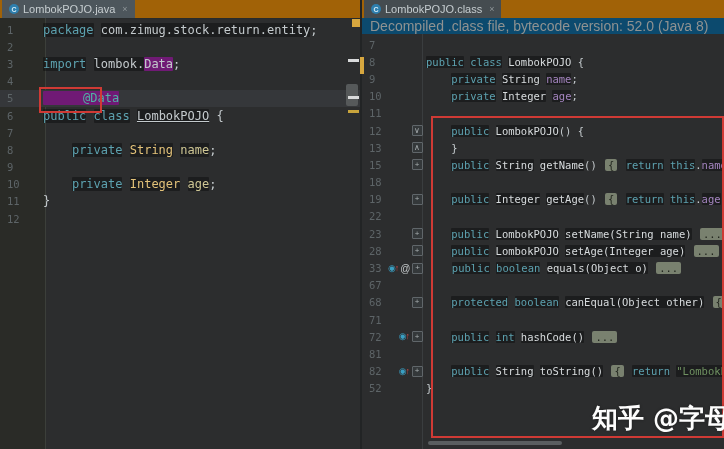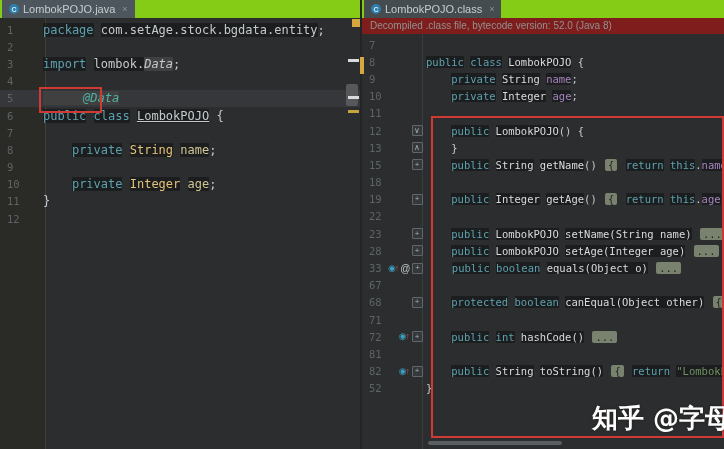--- a/index.html
+++ b/index.html
@@ -1,38 +1,38 @@
 <!DOCTYPE html>
 <html><head>
 <meta charset="utf-8">
 <style>
   html,body{margin:0;padding:0;}
   body{width:724px;height:449px;position:relative;overflow:hidden;background:#2c2d2e;
        font-family:"Liberation Sans",sans-serif;-webkit-font-smoothing:antialiased;}
   
-  .tabbar{position:absolute;top:0;height:18px;background:#84cc16;border-bottom:1px solid #282b2c;display:flex;align-items:stretch;}
+  .tabbar{position:absolute;top:0;height:18px;background:#a16207;border-bottom:1px solid #282b2c;display:flex;align-items:stretch;}
   #tabbar-left{left:0;width:360px;}
   #tabbar-right{left:362px;width:362px;}
   .tab{display:flex;align-items:center;gap:4px;padding:0 7px;margin-left:2px;
        font-size:11px;color:#c6cdd0;background:#4d565c;height:18px;}
   #tabbar-right .tab{background:#454c50;}
   .cicon{width:10px;height:10px;border-radius:50%;background:#2e7fae;color:#d6ecf7;
          font-size:7px;font-weight:bold;display:flex;align-items:center;justify-content:center;}
   .closex{color:#8d9497;font-size:9px;margin-left:3px;}
   
   .pane{position:absolute;top:18px;bottom:0;overflow:hidden;}
   #pane-left{left:0;width:360px;}
   #pane-right{left:362px;width:362px;}
   #divider{position:absolute;left:360px;top:0;width:2px;height:449px;background:#222425;}
   .gutterbg{position:absolute;top:0;bottom:0;left:0;}
   #pane-left .gutterbg{width:45px;background:#2a2b27;border-right:1px solid #3c3f3a;}
   #pane-right .gutterbg{width:60px;background:#2c2d2e;border-right:1px solid #3a3d3f;}
   
-  #notif{position:absolute;left:0;top:0;width:100%;height:16px;background:#7f1d1d;
-         color:#8f9291;font-size:10px;line-height:16px;padding-left:8px;box-sizing:border-box;
+  #notif{position:absolute;left:0;top:0;width:100%;height:16px;background:#0c4a6e;
+         color:#8f9291;font-size:14px;line-height:16px;padding-left:8px;box-sizing:border-box;
          white-space:nowrap;overflow:hidden;}
   
   .lines{position:absolute;left:0;right:0;}
   #lines-left{top:3px;}
   #lines-right{top:18px;}
   .row{height:17.2px;display:flex;align-items:center;white-space:pre;}
   .row.current{background:#35373a;}
   .lnum{flex:0 0 auto;color:#5d6467;font-size:10.5px;font-family:"DejaVu Sans Mono","Liberation Mono",monospace;}
   #pane-left .lnum{width:38px;padding-left:7px;box-sizing:border-box;text-align:left;}
   #pane-right .lnum{width:26px;padding-left:7px;box-sizing:border-box;text-align:left;}
@@ -45,21 +45,21 @@
   .fbox{width:9px;height:9px;border:1px solid #60666a;background:#34383a;color:#a8aeb0;
         font-size:8px;line-height:8px;display:flex;align-items:center;justify-content:center;border-radius:1px;}
   .ct{font-family:"DejaVu Sans Mono","Liberation Mono",monospace;white-space:pre;}
   #pane-left .ct{font-size:12px;padding-left:5px;}
   #pane-right .ct{font-size:10.5px;padding-left:2px;}
   .tk{background:rgba(9,11,11,.45);border-radius:1px;}
   .tk.sp{background:none;}
   .kw{color:#5da2b0;} .ty{color:#e3c279;} .id2{color:#cec694;}
   .wh{color:#d8dcde;} .fld{color:#a585c0;} .ann{color:#4fb3a4;padding-left:40px;}
   .pl{color:#c4cacd;} .sp{color:#c4cacd;} .str{color:#6f9161;}
-  .sel{background:#404040;font-style:italic;}
+  .sel{background:#701a75;}
   .u{text-decoration:underline;}
   .tk.fold{background:#79816f;color:#23271f;padding:0 3px;margin:0 2px;border-radius:2px;}
   
   .redbox{position:absolute;border:2px solid #cf3a35;pointer-events:none;}
   #redbox-left{left:39px;top:87px;width:59px;height:22px;}
   #redbox-right{left:431px;top:116px;width:289px;height:318px;}
   
   #stripe{position:absolute;left:344px;top:18px;width:16px;bottom:0;}
   .smark{position:absolute;}
   #vthumb{position:absolute;left:2px;top:66px;width:12px;height:22px;background:#56595a;border-radius:2px;}
@@ -82,21 +82,21 @@
   <div class="tab">
     <span class="cicon">C</span>
     <span>LombokPOJO.class</span>
     <span class="closex">×</span>
   </div>
 </div>
 
 <div class="pane" id="pane-left">
   <div class="gutterbg"></div>
   <div class="lines" id="lines-left">
-      <div class="row"><span class="lnum">1</span><span class="ct"><span class="tk kw">package</span><span class="tk sp"> </span><span class="tk pl">com.setAge.stock.bgdata.entity</span><span class="tk sp">;</span></span></div>
+      <div class="row"><span class="lnum">1</span><span class="ct"><span class="tk kw">package</span><span class="tk sp"> </span><span class="tk pl">com.zimug.stock.return.entity</span><span class="tk sp">;</span></span></div>
       <div class="row"><span class="lnum">2</span><span class="ct"></span></div>
       <div class="row"><span class="lnum">3</span><span class="ct"><span class="tk kw">import</span><span class="tk sp"> </span><span class="tk pl">lombok.</span><span class="tk pl sel">Data</span><span class="tk sp">;</span></span></div>
       <div class="row"><span class="lnum">4</span><span class="ct"></span></div>
       <div class="row current"><span class="lnum">5</span><span class="ct"><span class="tk ann sel">@Data</span></span></div>
       <div class="row"><span class="lnum">6</span><span class="ct"><span class="tk kw">public</span><span class="tk sp"> </span><span class="tk kw">class</span><span class="tk sp"> </span><span class="tk pl u">LombokPOJO</span><span class="tk sp"> {</span></span></div>
       <div class="row"><span class="lnum">7</span><span class="ct"></span></div>
       <div class="row"><span class="lnum">8</span><span class="ct"><span class="tk sp">    </span><span class="tk kw">private</span><span class="tk sp"> </span><span class="tk ty">String</span><span class="tk sp"> </span><span class="tk id2">name</span><span class="tk sp">;</span></span></div>
       <div class="row"><span class="lnum">9</span><span class="ct"></span></div>
       <div class="row"><span class="lnum">10</span><span class="ct"><span class="tk sp">    </span><span class="tk kw">private</span><span class="tk sp"> </span><span class="tk ty">Integer</span><span class="tk sp"> </span><span class="tk id2">age</span><span class="tk sp">;</span></span></div>
       <div class="row"><span class="lnum">11</span><span class="ct"><span class="tk sp">}</span></span></div>

